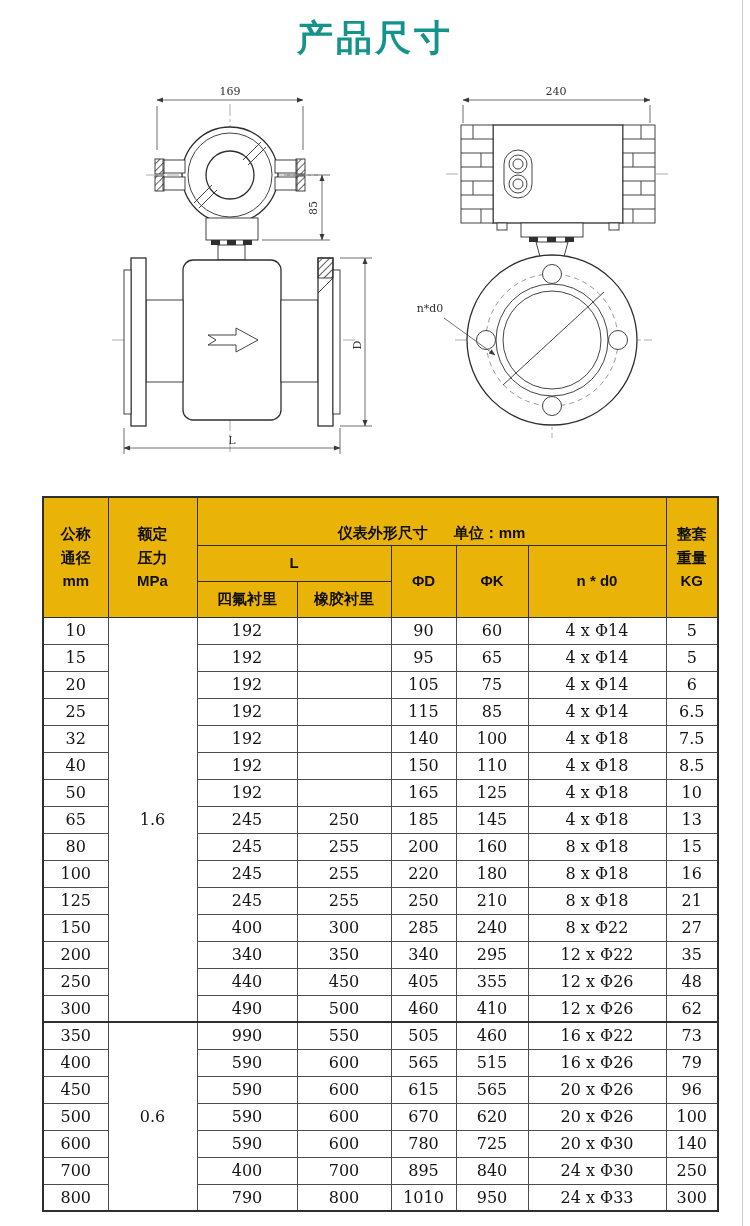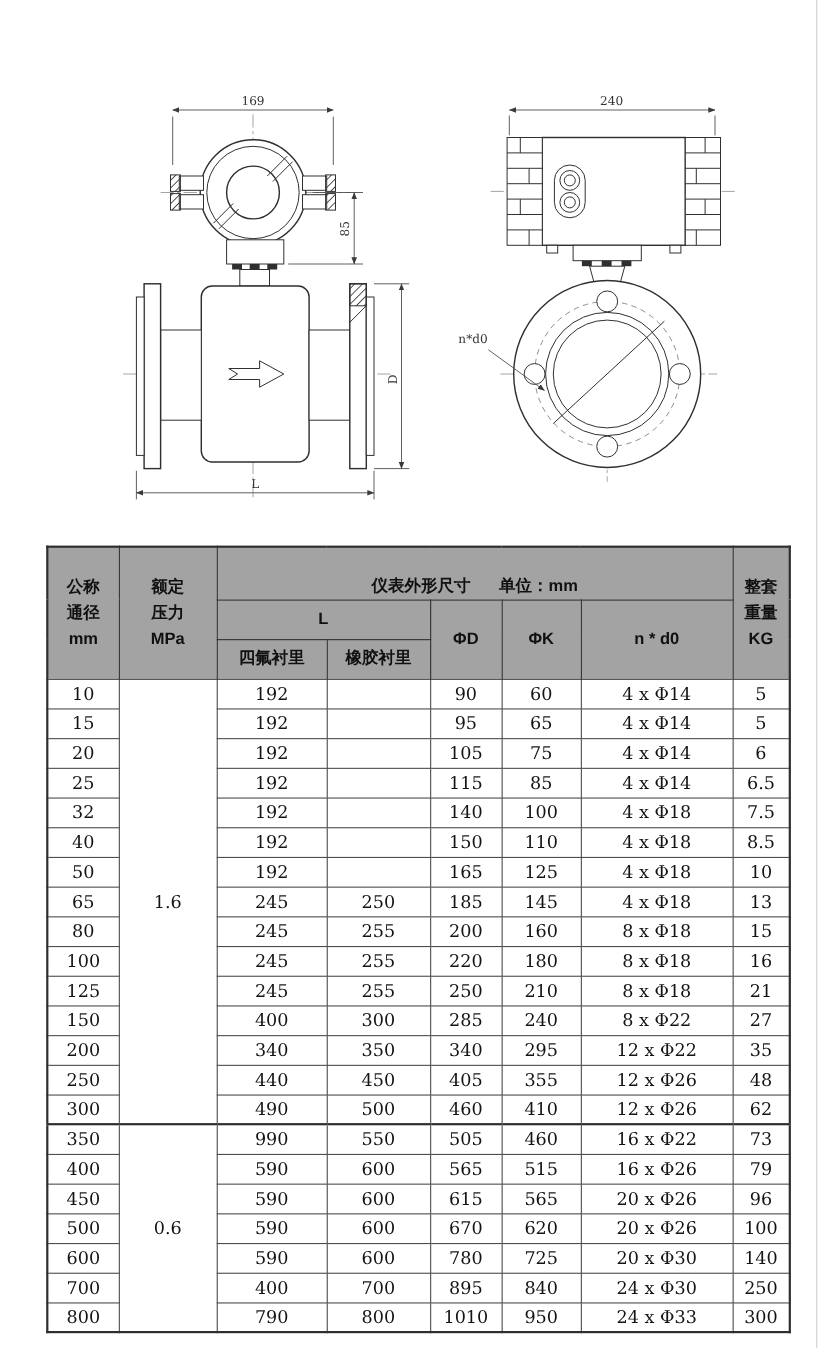--- a/index.html
+++ b/index.html
@@ -40,21 +40,21 @@
     width: 675px;
     border: 2px solid #2e2e2e;
   }
   .spec-table th, .spec-table td {
     border: 1px solid #4d4d4d;
     text-align: center;
     vertical-align: middle;
     padding: 0;
   }
   .spec-table thead th {
-    background: #a3a3a3;
+    background: #eab308;
     color: #101010;
     font-weight: bold;
     font-size: 15px;
     line-height: 1.55;
     white-space: pre-line;
     border-color: #2e2e2e;
   }
   .spec-table thead tr { height: 36px; }
   .spec-table tbody td {
     height: 27px;
@@ -79,20 +79,21 @@
   .dim  { stroke: #4a4a4a; stroke-width: 0.8; fill: none; }
   .dimt { font-family: "DejaVu Serif", serif; font-size: 11px; fill: #333; }
   .dash { fill: none; stroke: #7d7d7d; stroke-width: 0.8; stroke-dasharray: 5 4; }
 </style>
 </head>
 <body>
 
 <div class="page">
   <div class="page-edge-right"></div>
 
+  <h1 class="title">产品尺寸</h1>
 
   <svg class="drawings" width="750" height="400" viewBox="0 0 750 400">
     <defs>
       <pattern id="hatch" width="5" height="5" patternUnits="userSpaceOnUse" patternTransform="rotate(45)">
         <line x1="0" y1="0" x2="0" y2="5" stroke="#3a3a3a" stroke-width="1.6"></line>
       </pattern>
       <marker id="arr" viewBox="0 0 10 10" refX="9.5" refY="5" markerWidth="8" markerHeight="8" orient="auto-start-reverse">
         <path d="M0,1 L10,5 L0,9 z" fill="#3a3a3a"></path>
       </marker>
     </defs>

